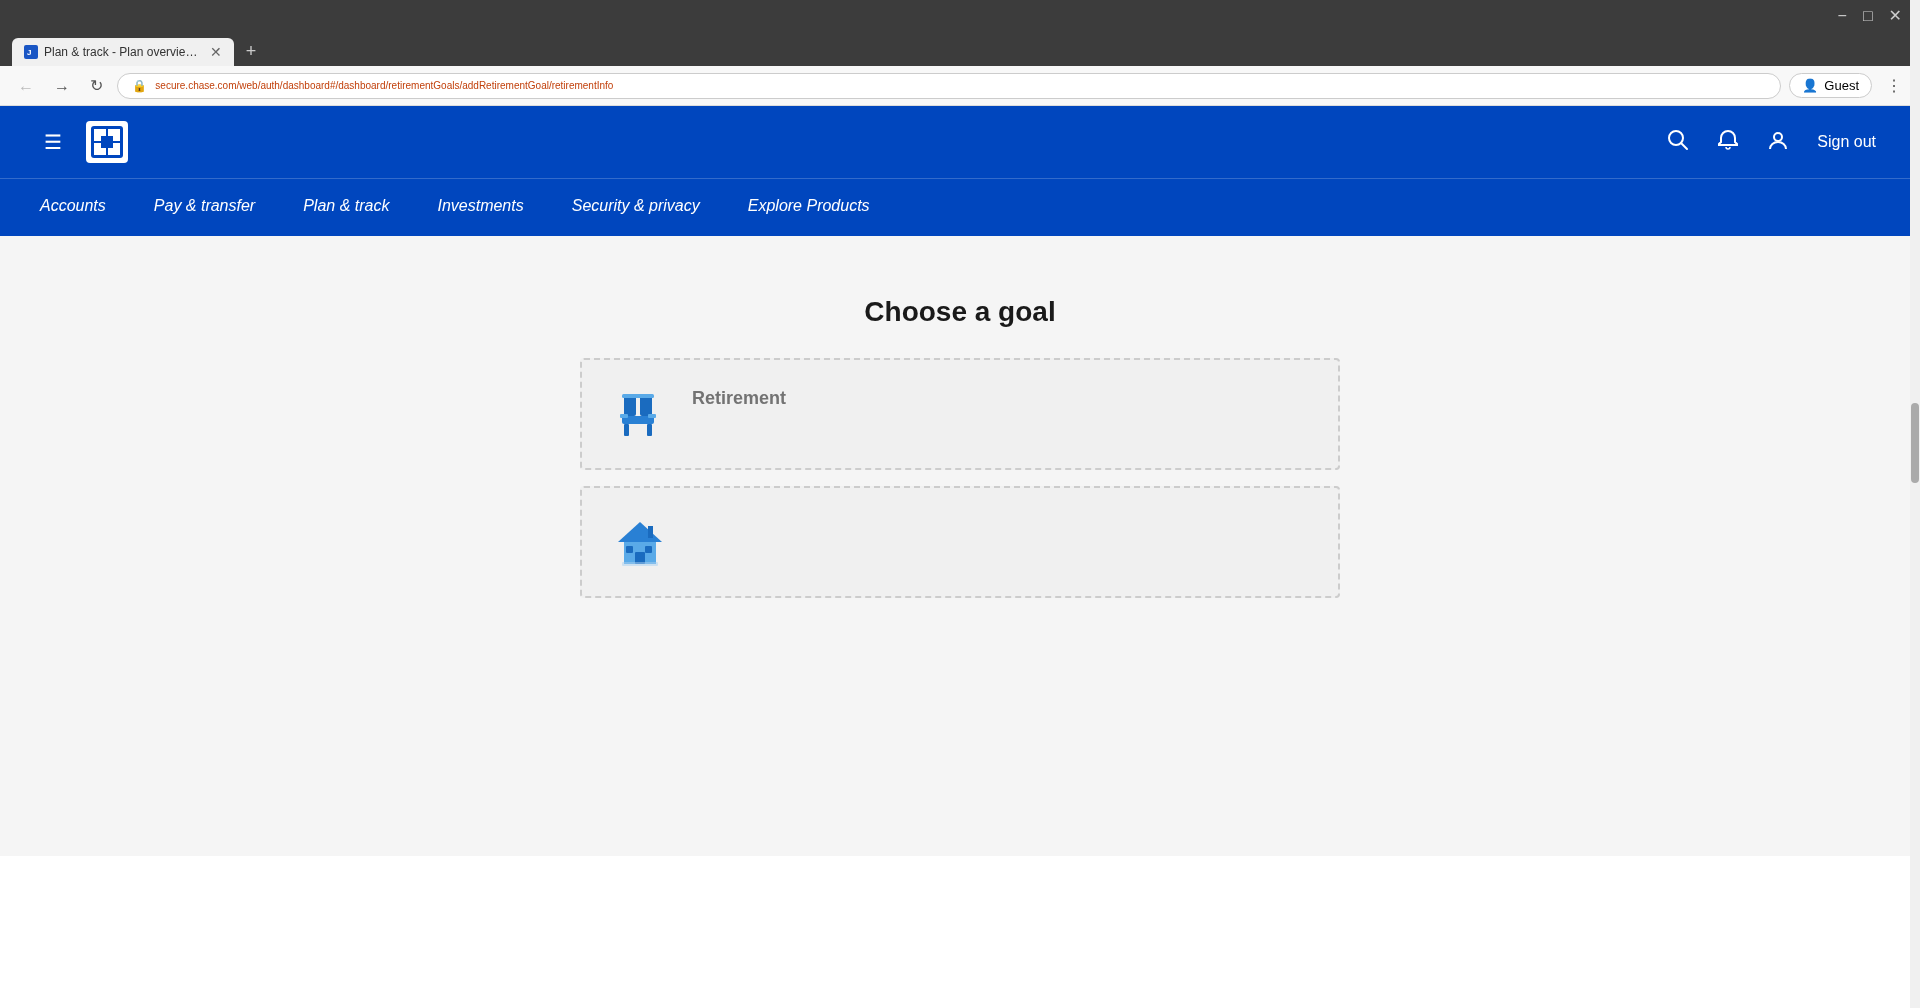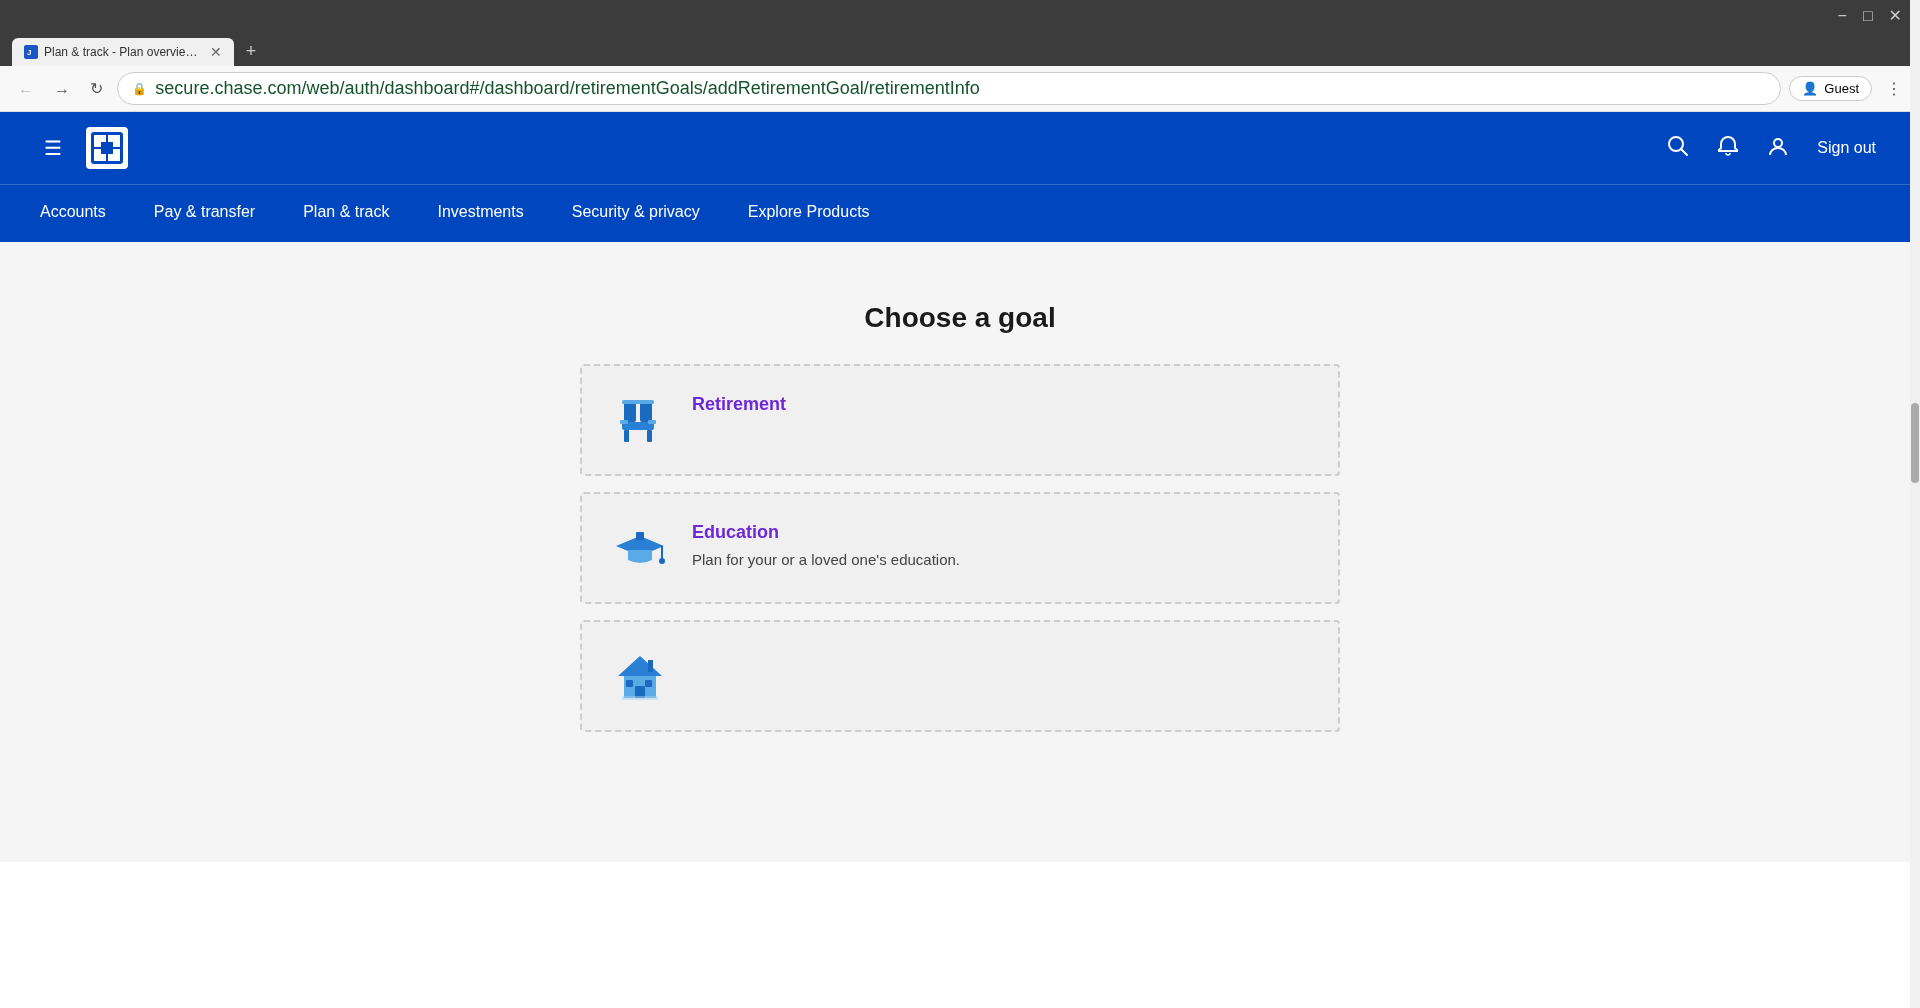--- a/index.html
+++ b/index.html
@@ -68,21 +68,21 @@
       border: 1px solid #ccc;
       border-radius: 20px;
       padding: 5px 14px;
       font-size: 13px;
       color: #333;
       display: flex;
       align-items: center;
       gap: 8px;
     }
     .address-bar .lock-icon { color: #333; font-size: 12px; }
-    .address-bar span { color: #14532d; font-size: 18px; }
+    .address-bar span { color: #c2410c; font-size: 10px; }
     .browser-actions { display: flex; align-items: center; gap: 8px; }
     .profile-btn {
       background: #fff;
       border: 1px solid #ccc;
       border-radius: 20px;
       padding: 4px 12px;
       font-size: 13px;
       cursor: pointer;
       display: flex;
       align-items: center;
@@ -165,20 +165,21 @@
     }
     .chase-nav a {
       color: white;
       text-decoration: none;
       font-size: 16px;
       padding: 18px 24px;
       display: inline-block;
       cursor: pointer;
       font-weight: 400;
       border-bottom: 3px solid transparent;
+      font-style: italic;
     }
     .chase-nav a:first-child { padding-left: 0; }
 
     
     .main-content {
       background: #f5f5f5;
       min-height: 620px;
       padding: 60px 20px;
     }
     .page-title {
@@ -212,21 +213,21 @@
       flex-shrink: 0;
       width: 56px;
       display: flex;
       align-items: center;
       justify-content: center;
     }
     .goal-card-body { flex: 1; }
     .goal-title {
       font-size: 18px;
       font-weight: 700;
-      color: #6d28d9;
+      color: #737373;
       margin-bottom: 6px;
     }
     .goal-desc {
       font-size: 15px;
       color: #444;
       line-height: 1.5;
     }
 
     
     .scrollbar {
@@ -357,41 +358,20 @@
           <rect x="34" y="26" width="8" height="4" rx="1" fill="#5aaae8"></rect>
 
           <rect x="8" y="6" width="32" height="4" rx="1.5" fill="#5aaae8"></rect>
         </svg>
       </div>
       <div class="goal-card-body">
         <div class="goal-title">Retirement</div>
       </div>
     </div>
 
-    <div class="goal-card">
-      <div class="goal-icon-wrap">
-
-        <svg width="52" height="52" viewBox="0 0 52 52" fill="none">
-
-          <polygon points="26,14 50,24 26,34 2,24" fill="#2980d4"></polygon>
-
-          <rect x="22" y="10" width="8" height="8" rx="1" fill="#1a6bbf"></rect>
-
-          <line x1="48" y1="24" x2="48" y2="38" stroke="#1a6bbf" stroke-width="2"></line>
-
-          <circle cx="48" cy="39" r="3" fill="#1a6bbf"></circle>
-
-          <path d="M14 28 L14 38 Q26 44 38 38 L38 28" fill="#5aaae8"></path>
-        </svg>
-      </div>
-      <div class="goal-card-body">
-        <div class="goal-title">Education</div>
-        <div class="goal-desc">Plan for your or a loved one's education.</div>
-      </div>
-    </div>
 
     <div class="goal-card">
       <div class="goal-icon-wrap">
 
         <svg width="52" height="52" viewBox="0 0 52 52" fill="none">
 
           <polygon points="26,6 48,26 4,26" fill="#2980d4"></polygon>
 
           <rect x="10" y="26" width="32" height="22" fill="#5aaae8"></rect>
 

